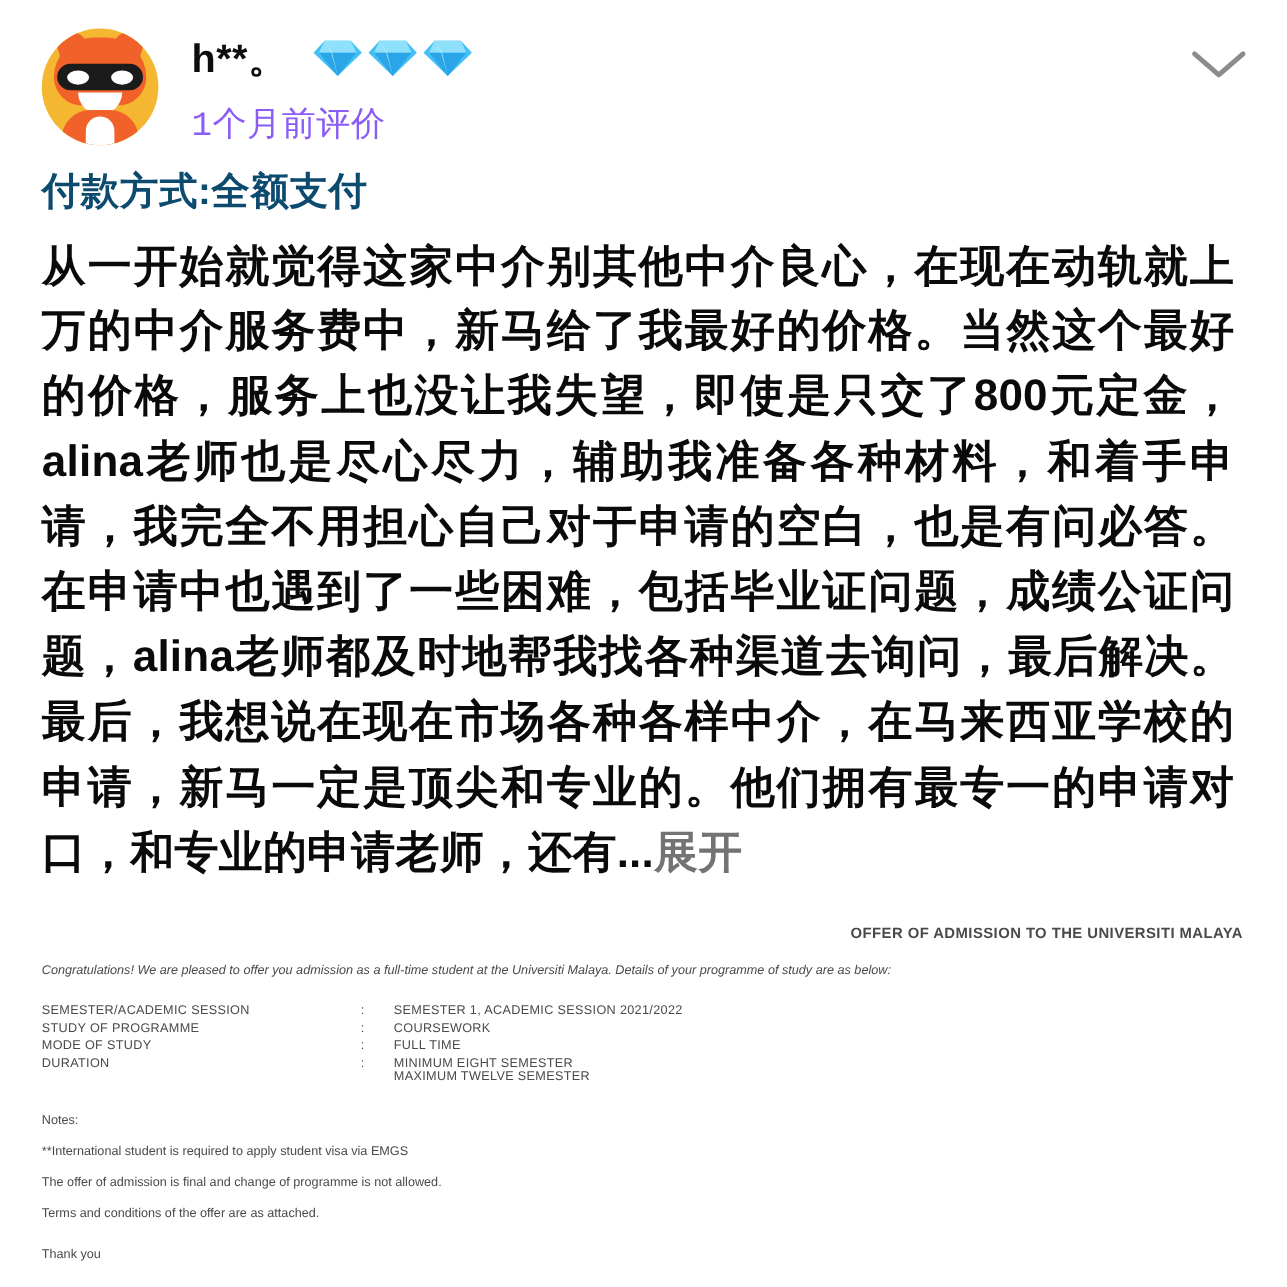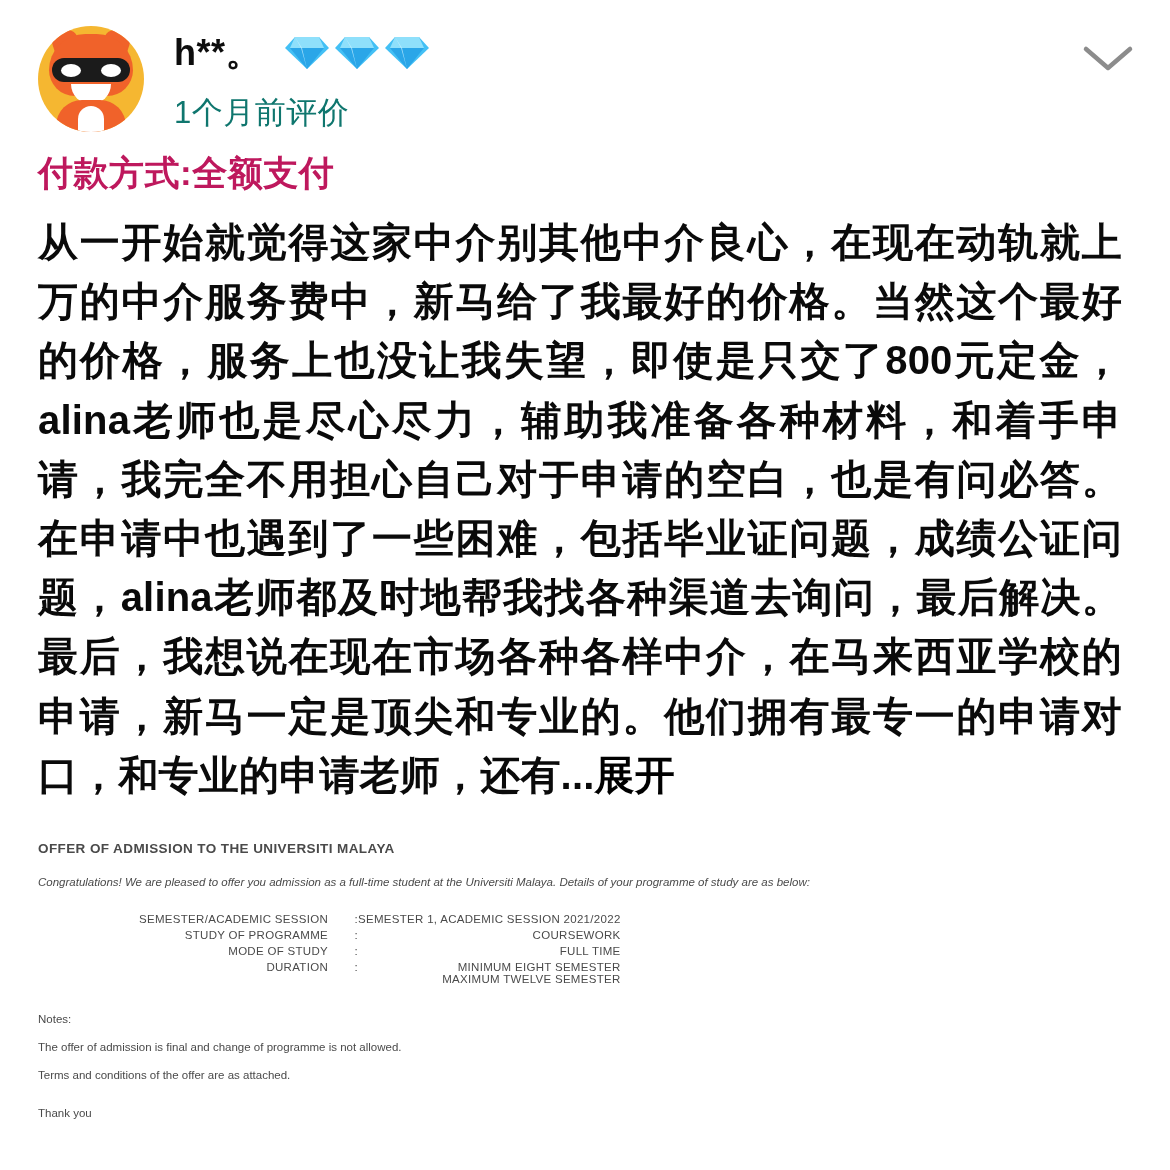--- a/index.html
+++ b/index.html
@@ -137,91 +137,92 @@
     margin-left: 22px;
   }
   .gem {
     width: 46px;
     height: 36px;
     margin-right: 4px;
   }
   .review-time {
     margin-top: 16px;
     font-size: 31px;
-    color: #0f766e;
+    color: #8b5cf6;
     letter-spacing: 0.5px;
+    font-family: Liberation Mono, monospace;
   }
 
   .chevron-btn {
     position: absolute;
     right: 34px;
     top: 30px;
     width: 56px;
     height: 56px;
     display: flex;
     align-items: center;
     justify-content: center;
     cursor: pointer;
   }
 
   
   .payment-line {
     margin: 30px 40px 0 38px;
     font-size: 35px;
     font-weight: bold;
-    color: #be185d;
+    color: #0c4a6e;
     letter-spacing: 0.5px;
   }
 
   .review-body {
     margin: 16px 48px 0 38px;
     font-size: 40px;
     font-weight: bold;
     line-height: 1.48;
     color: #0a0a0a;
     letter-spacing: 0.2px;
     text-align: justify;
   }
   .expand-link {
     font-weight: bold;
-    color: #000000;
+    color: #737373;
   }
 
   
   .attachment {
     margin: 30px 40px 0 38px;
     background: #ffffff;
     position: relative;
     height: 350px;
     overflow: hidden;
     color: #4a4a4a;
   }
   .doc-title {
     font-size: 13.5px;
     font-weight: bold;
     letter-spacing: 0.4px;
     padding-top: 6px;
+    text-align: right;
   }
   .doc-intro {
     font-size: 11.5px;
     line-height: 1.5;
     margin-top: 18px;
     max-width: 790px;
     font-style: italic;
   }
   .doc-table {
     margin-top: 20px;
     border-collapse: collapse;
     font-size: 11.5px;
     letter-spacing: 0.3px;
   }
   .doc-table td {
     padding: 2px 0;
     vertical-align: top;
-    text-align: right;
   }
   .doc-table td.label { width: 290px; }
   .doc-table td.colon { width: 30px; }
   .doc-notes-title {
     margin-top: 26px;
     font-size: 11.5px;
   }
   .doc-note {
     margin-top: 16px;
     font-size: 11.5px;
@@ -321,18 +322,19 @@
       <tr>
         <td class="label">DURATION</td>
         <td class="colon">:</td>
         <td style="white-space: pre-line;">MINIMUM EIGHT SEMESTER
 MAXIMUM TWELVE SEMESTER</td>
       </tr>
     </tbody>
       </table>
 
     <div class="doc-notes-title">Notes:</div>
+    <div class="doc-note">**International student is required to apply student visa via EMGS</div>
     <div class="doc-note">The offer of admission is final and change of programme is not allowed.</div>
     <div class="doc-note">Terms and conditions of the offer are as attached.</div>
     <div class="doc-thanks">Thank you</div>
   </div>
 
 </div>
 
 </body></html>

